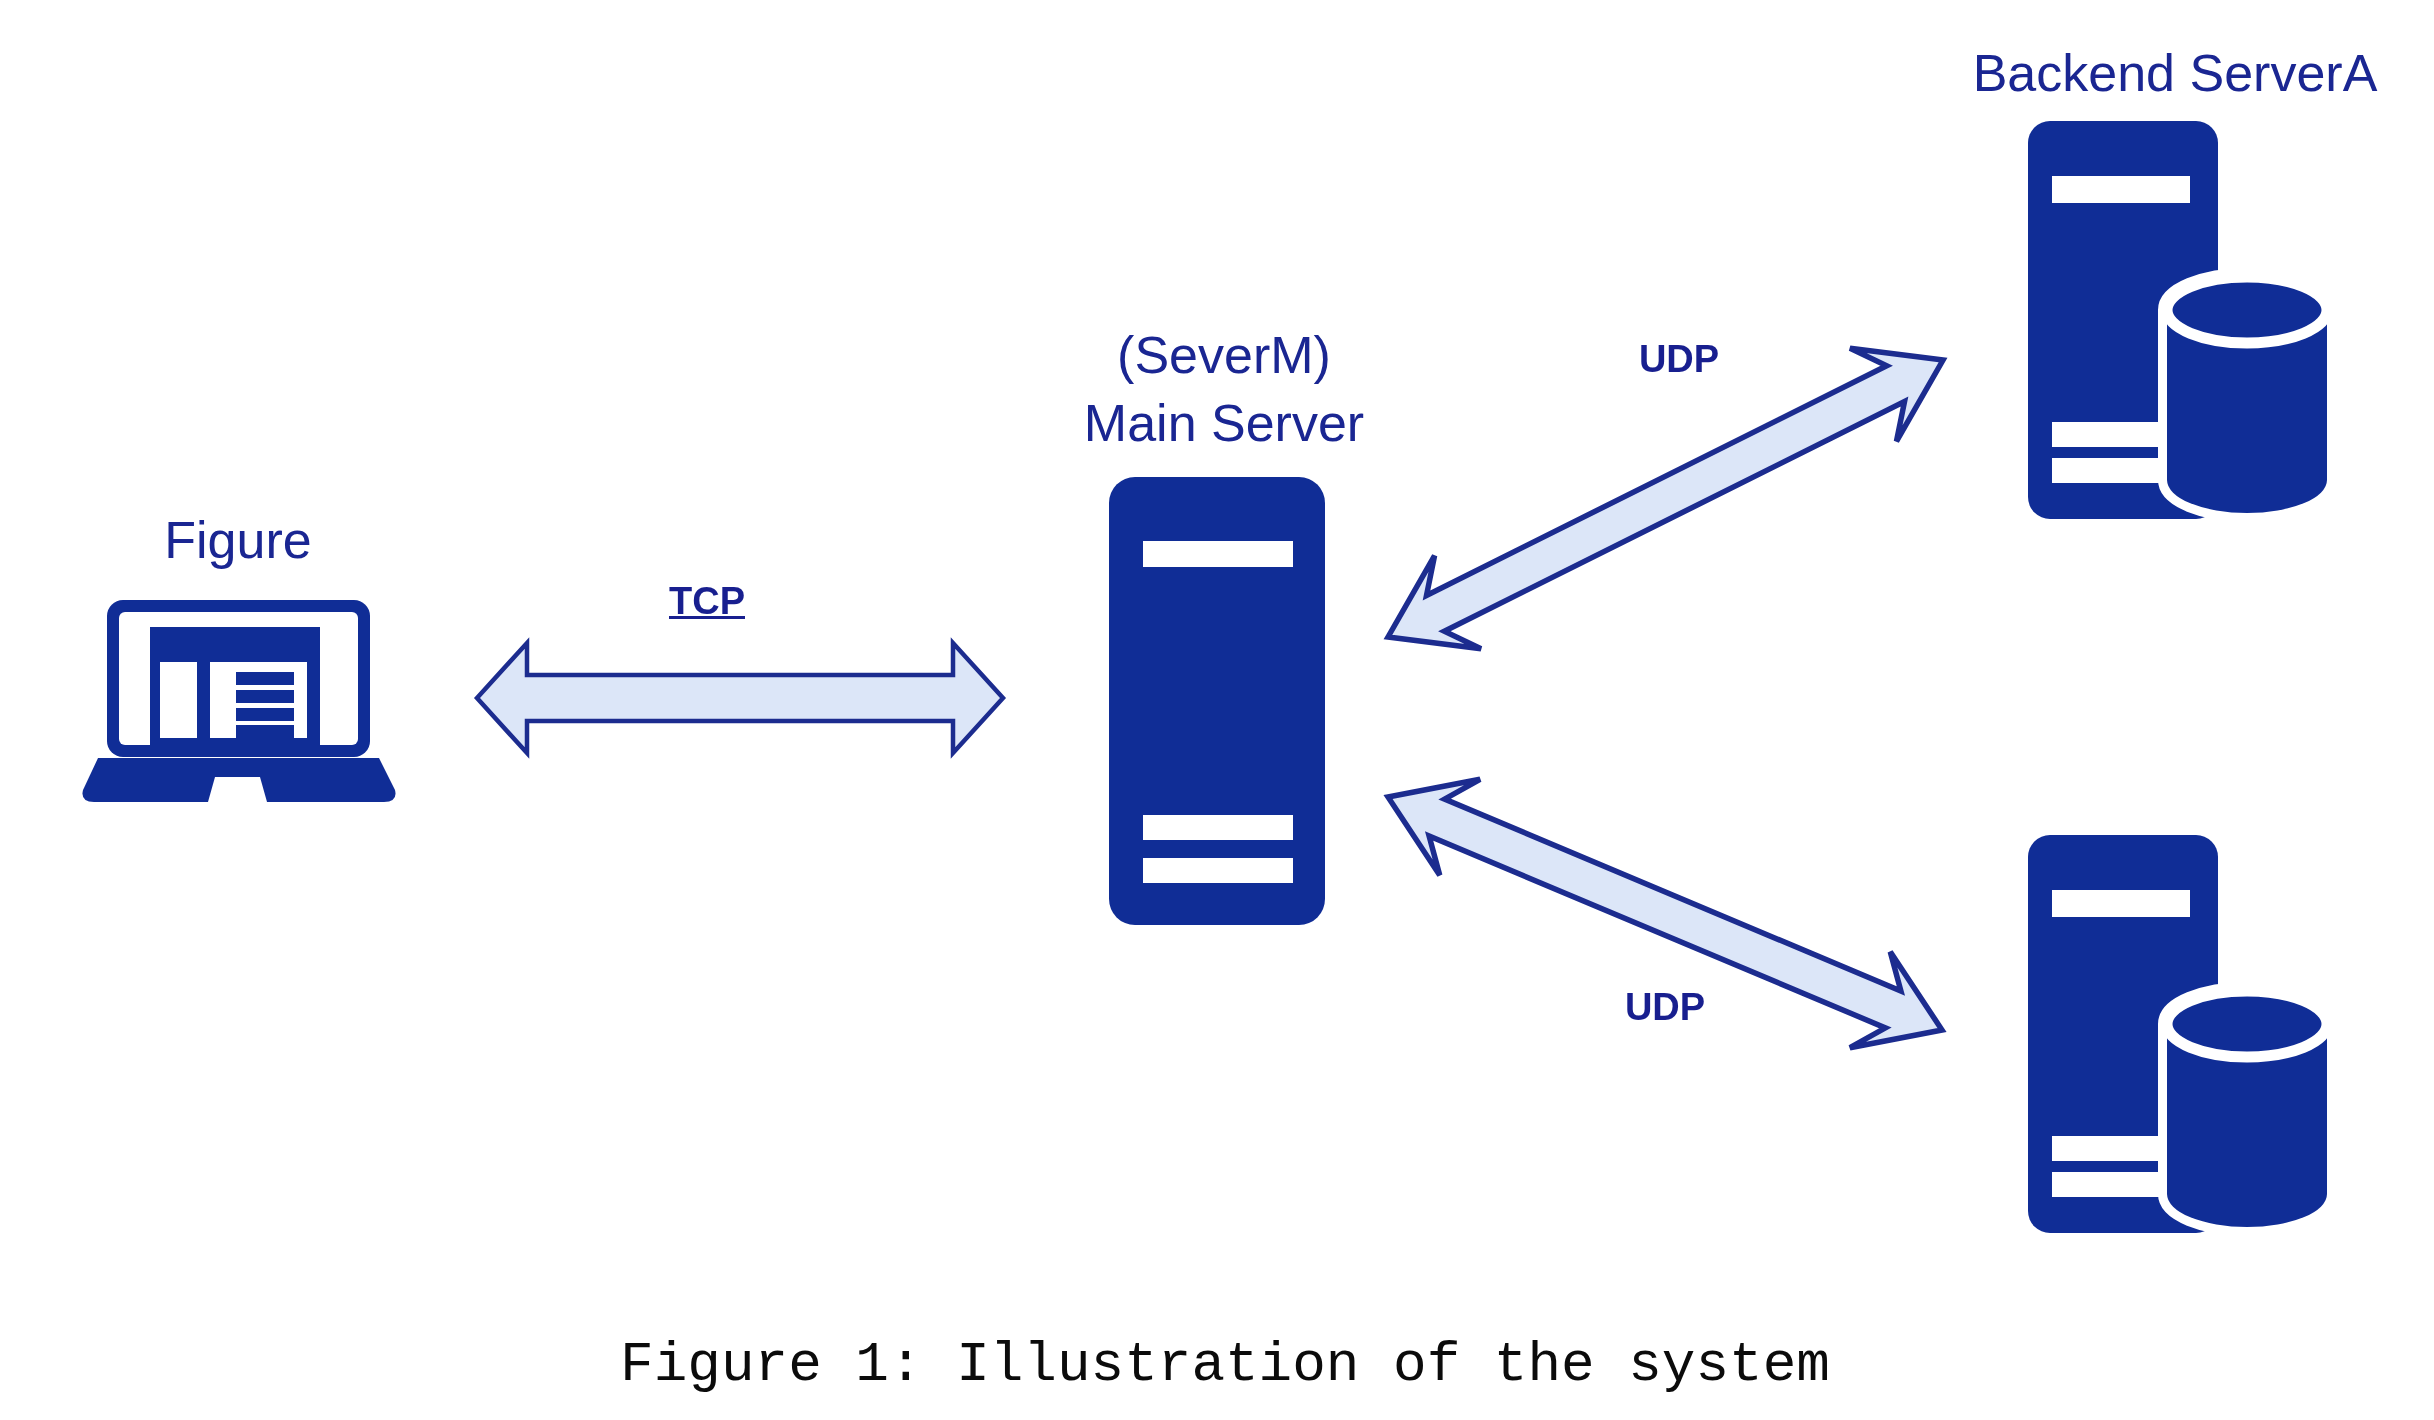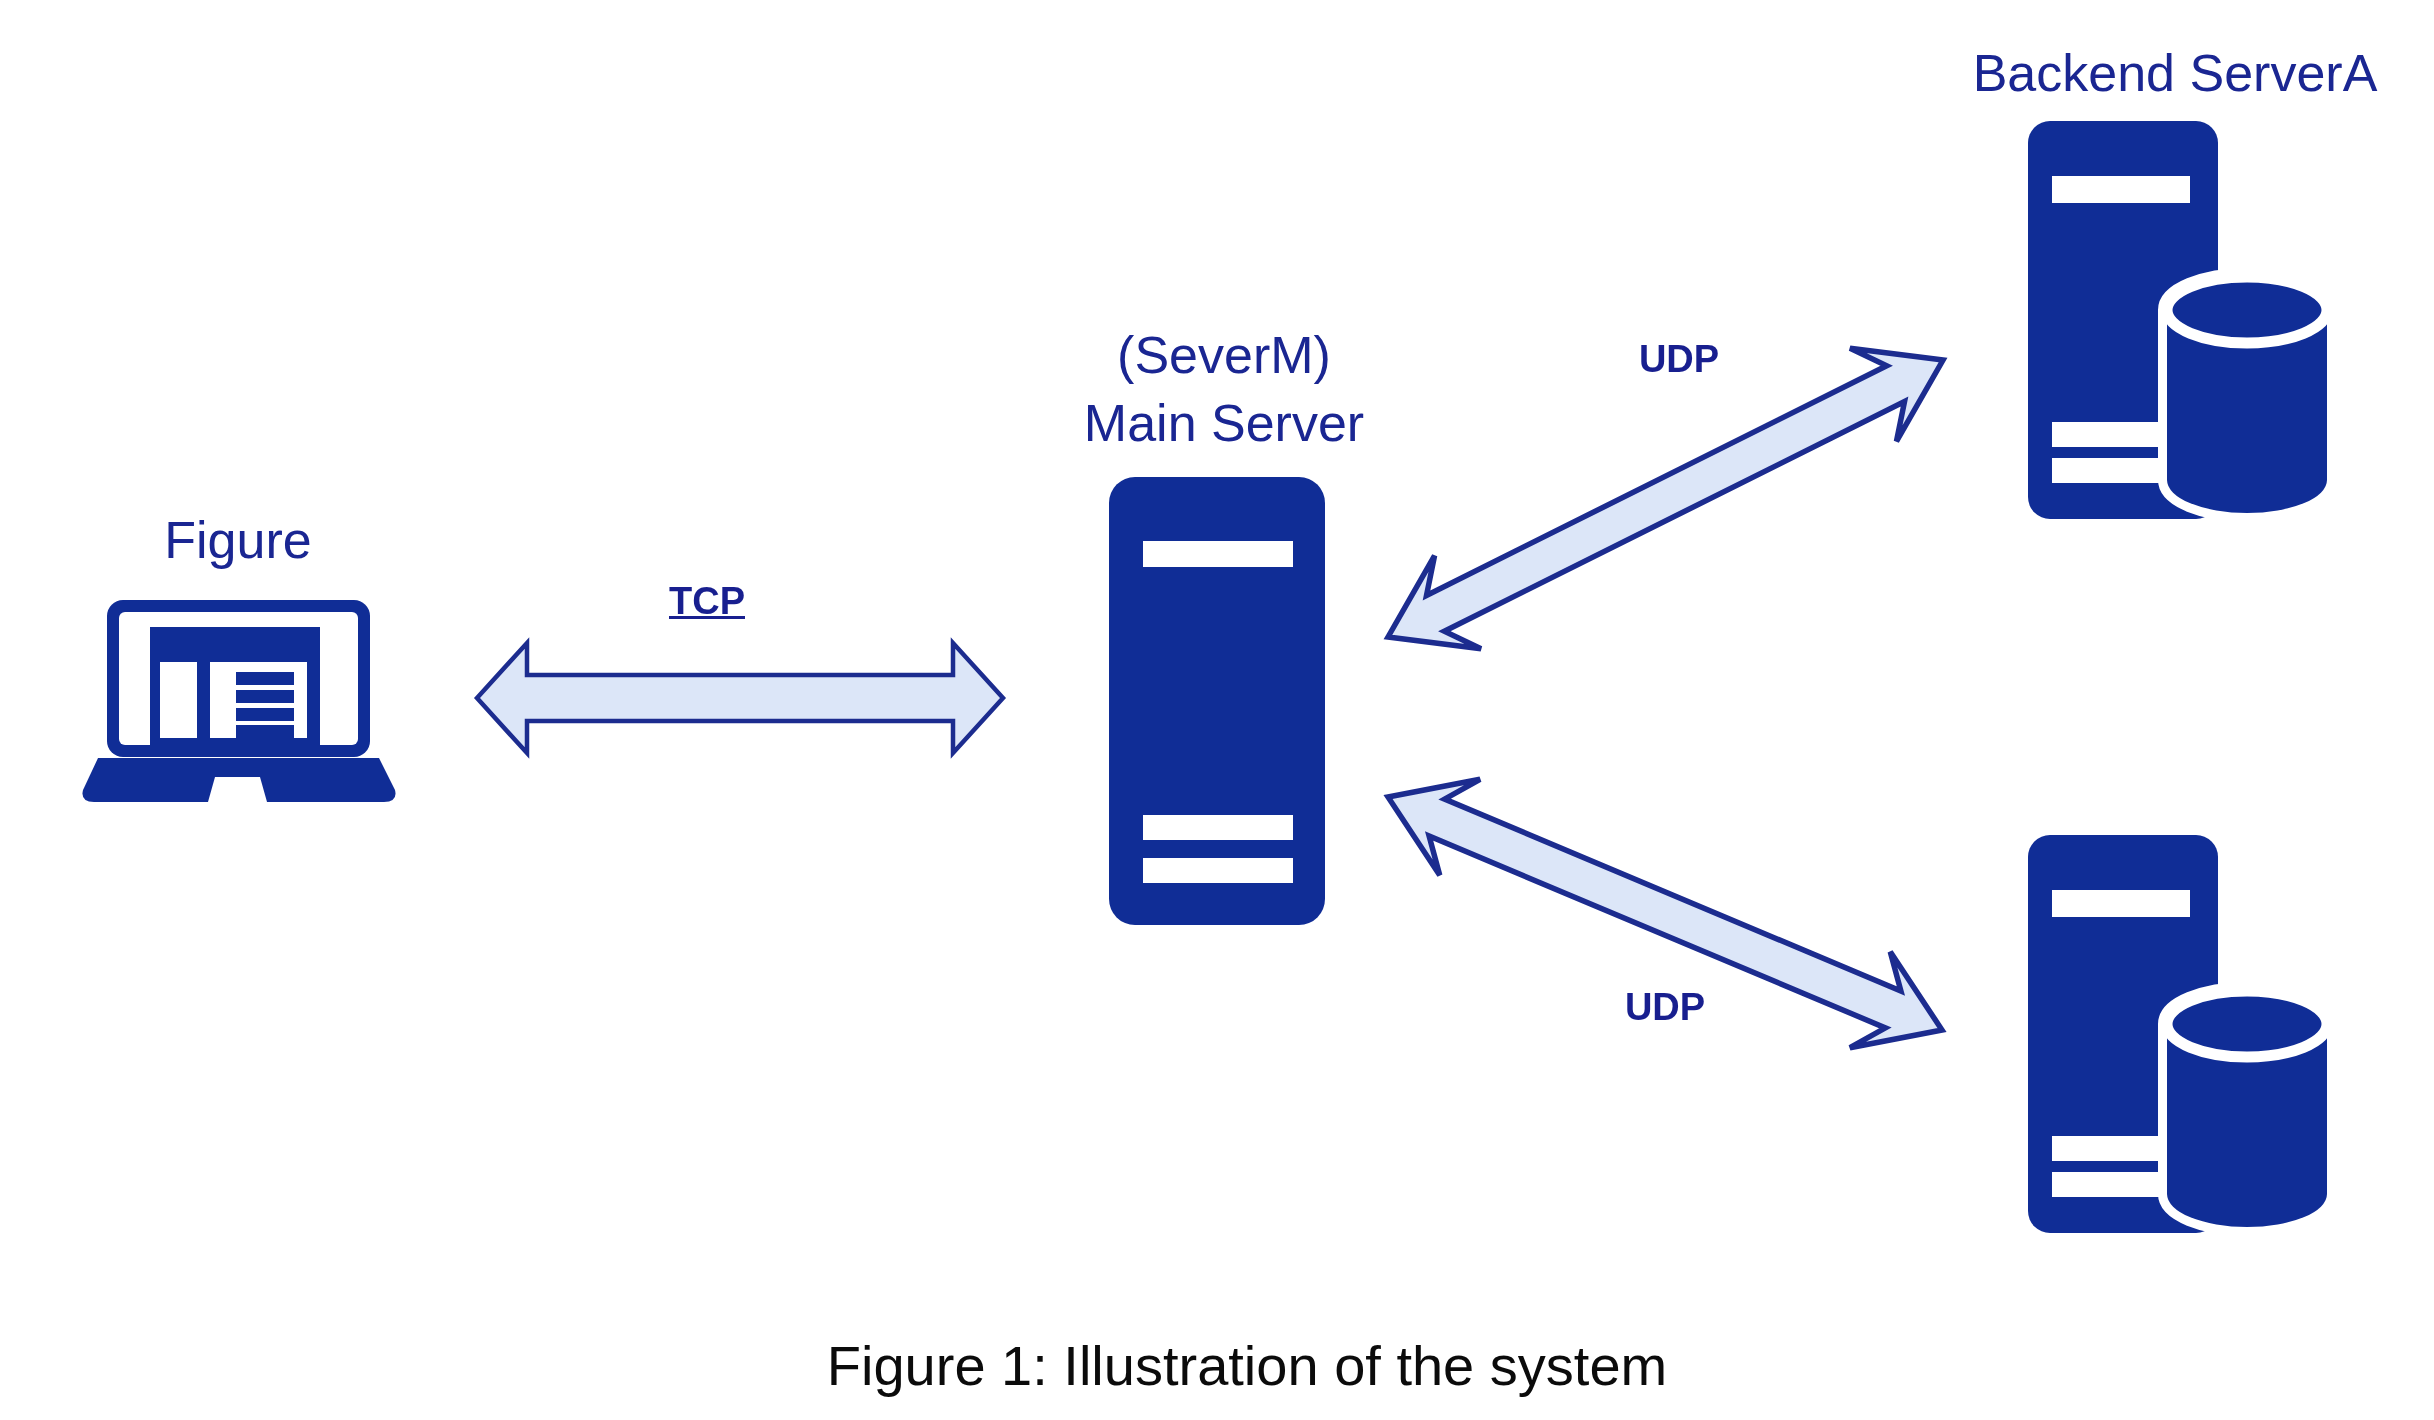--- a/index.html
+++ b/index.html
@@ -25,26 +25,25 @@
     transform:translateX(-50%);
     font-size:38px;
     font-weight:bold;
     line-height:1;
     color:var(--c-proto,#181F8F);
     white-space:nowrap;
   }
   .caption{
     position:absolute;
     transform:translateX(-50%);
-    font-family:Liberation Sans, sans-serif;
+    font-family:Liberation Mono, monospace;
     font-size:56px;
     line-height:1.2;
     color:var(--c-caption,#0b0b0b);
     white-space:nowrap;
-    margin-left:22px;
   }
   svg{display:block;}
   #arrow-layer{position:absolute;left:0;top:0;pointer-events:none;}
 </style>
 </head>
 <body>
 
 <svg width="0" height="0" style="position:absolute" aria-hidden="true">
   <defs>
     <symbol id="sym-server-db" viewBox="0 0 316 414">

